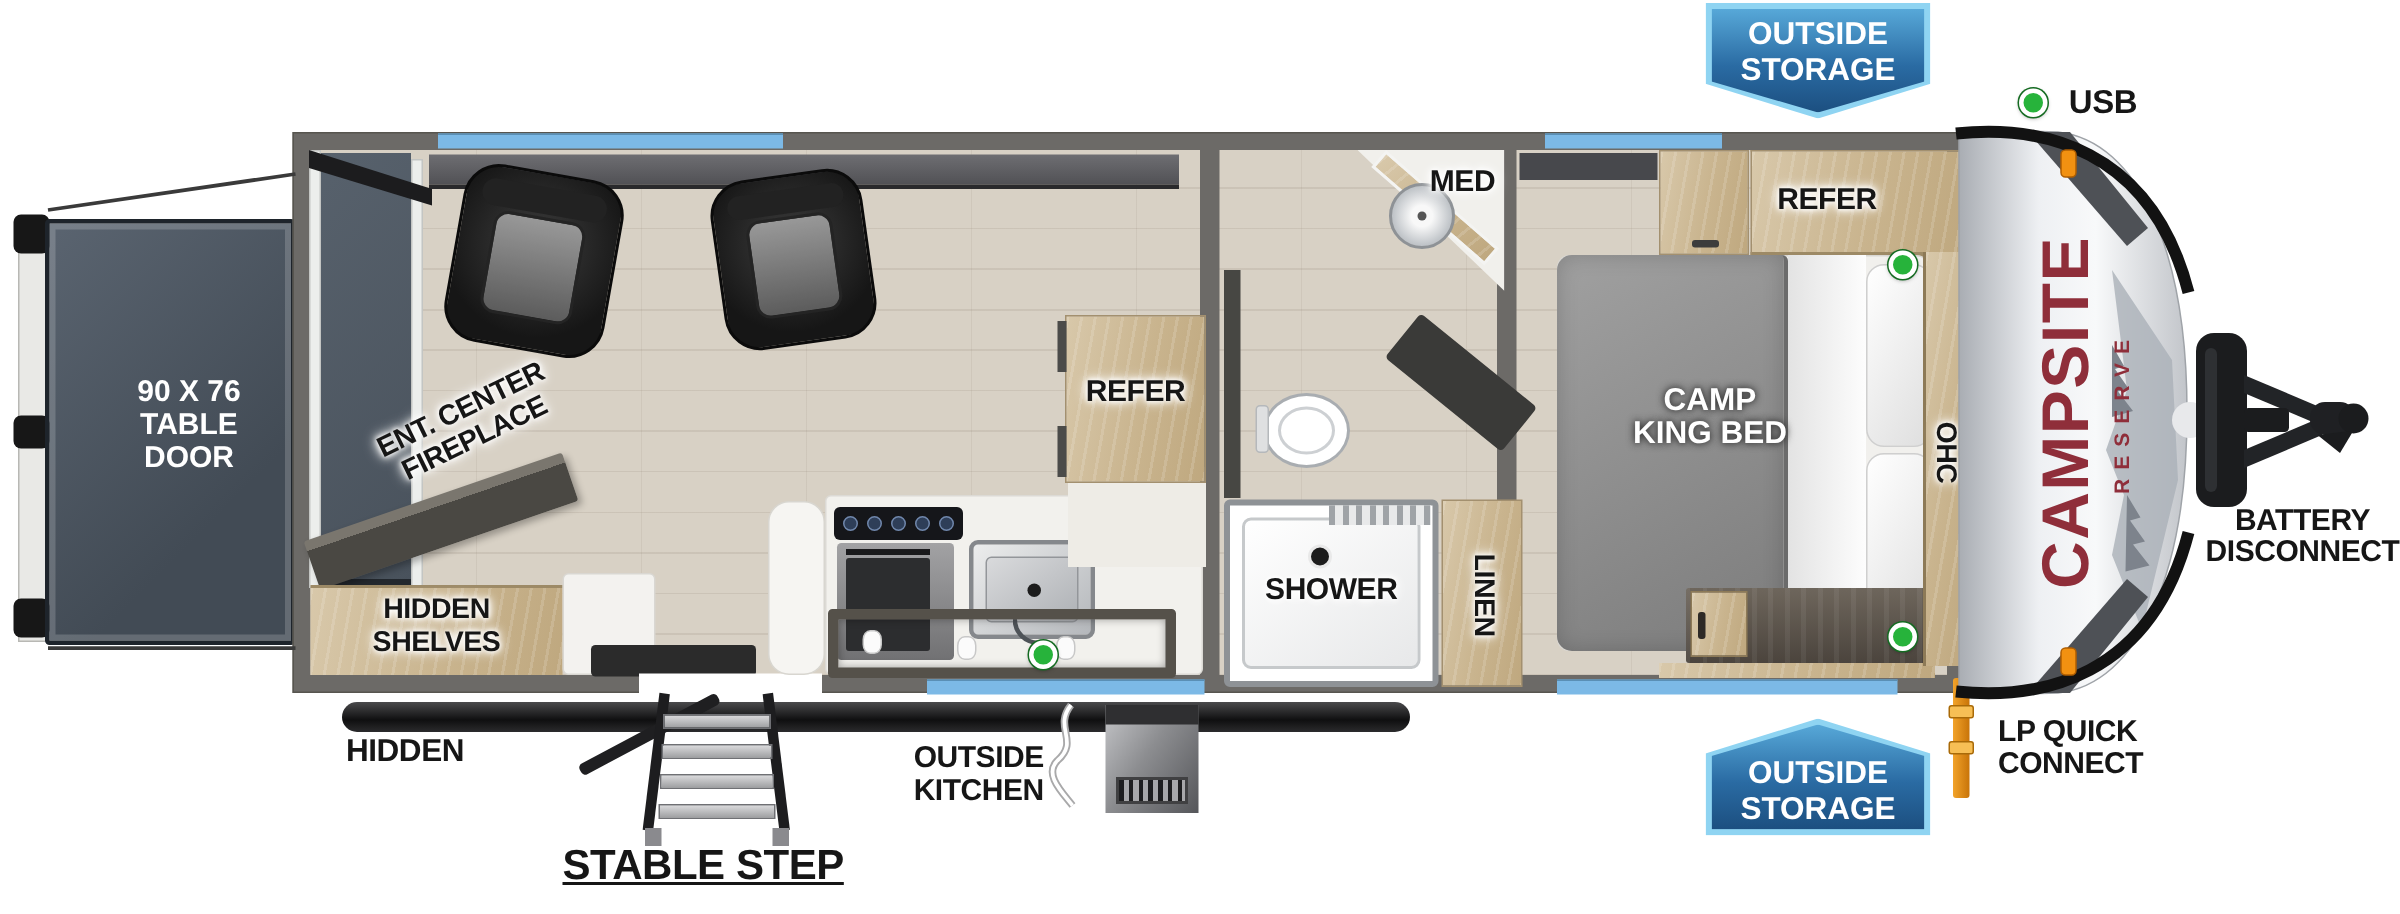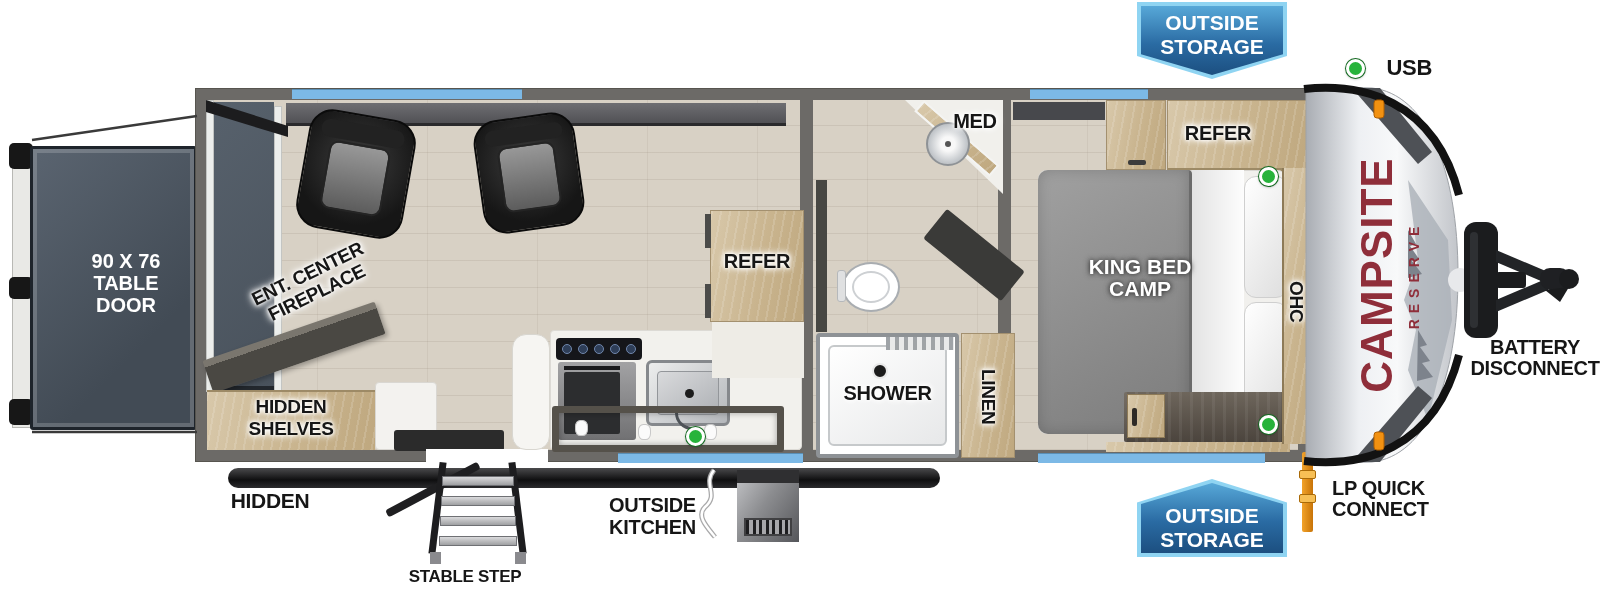--- a/index.html
+++ b/index.html
@@ -168,22 +168,22 @@
   <div class="abs" style="left:1038px;top:170px;width:154px;height:264px;border-radius:10px 4px 4px 10px;
               background:linear-gradient(150deg,#a0a0a0,#7c7c7c);border-right:3px solid #6b6b6b;box-sizing:border-box;
               box-shadow:inset 0 0 14px rgba(0,0,0,.18);"></div>
   <div class="abs" style="left:1192px;top:170px;width:52px;height:264px;background:linear-gradient(90deg,#e3e3e3,#fdfdfd);"></div>
   <div class="abs" style="left:1244px;top:176px;width:44px;height:122px;border-radius:12px;border:1px solid #cfcfcf;box-sizing:border-box;
               background:linear-gradient(120deg,#ffffff,#dedede);"></div>
   <div class="abs" style="left:1244px;top:302px;width:44px;height:124px;border-radius:12px;border:1px solid #cfcfcf;box-sizing:border-box;
               background:linear-gradient(120deg,#ffffff,#dedede);"></div>
   <div class="wlbl" style="left:1050px;top:256px;width:180px;font-size:21px;line-height:22px;
               text-shadow:0 0 4px rgba(50,50,50,.9),0 0 6px rgba(50,50,50,.7);">
+    <div>CAMP</div>
     <div>KING BED</div>
-    <div>CAMP</div>
   </div>
 
   <div class="abs" style="left:1124px;top:392px;width:164px;height:50px;border-radius:2px;
               background:repeating-linear-gradient(90deg,rgba(255,255,255,.06) 0 3px,rgba(0,0,0,0) 3px 11px),
               linear-gradient(180deg,#6e665c,#4b443d);"></div>
   <div class="abs wood" style="left:1127px;top:394px;width:38px;height:44px;border:1px solid #8d7a57;box-sizing:border-box;">
     <div class="abs" style="left:4px;top:13px;width:5px;height:18px;background:#2e2a26;border-radius:2px;"></div>
   </div>
   <div class="abs wood" style="left:1106px;top:442px;width:184px;height:10px;"></div>
 
@@ -202,21 +202,21 @@
   <div class="abs" style="left:430px;top:462px;width:96px;height:102px;">
     <div class="abs" style="left:4px;top:0;width:7px;height:92px;background:#1d1d1f;transform:rotate(7deg);"></div>
     <div class="abs" style="left:84px;top:0;width:7px;height:92px;background:#1d1d1f;transform:rotate(-7deg);"></div>
     <div class="abs" style="left:12px;top:14px;width:72px;height:10px;background:linear-gradient(180deg,#dadadc,#9fa0a2);border:1px solid #6f7074;box-sizing:border-box;"></div>
     <div class="abs" style="left:11px;top:34px;width:74px;height:10px;background:linear-gradient(180deg,#dadadc,#9fa0a2);border:1px solid #6f7074;box-sizing:border-box;"></div>
     <div class="abs" style="left:10px;top:54px;width:76px;height:10px;background:linear-gradient(180deg,#dadadc,#9fa0a2);border:1px solid #6f7074;box-sizing:border-box;"></div>
     <div class="abs" style="left:9px;top:74px;width:78px;height:10px;background:linear-gradient(180deg,#dadadc,#9fa0a2);border:1px solid #6f7074;box-sizing:border-box;"></div>
     <div class="abs" style="left:0;top:90px;width:11px;height:12px;background:#8a8a8e;"></div>
     <div class="abs" style="left:85px;top:90px;width:11px;height:12px;background:#8a8a8e;"></div>
   </div>
-  <div class="lbl" style="left:375px;top:566px;width:180px;font-size:17px;text-shadow:none;">STABLE STEP</div>
+  <div class="lbl" style="left:375px;top:566px;width:180px;font-size:28px;text-shadow:none;text-decoration:underline;">STABLE STEP</div>
 
   <div class="abs" style="left:737px;top:470px;width:62px;height:72px;
               background:linear-gradient(125deg,#c6c7ca 0%,#8c8d90 45%,#55565a 100%);">
     <div class="abs" style="left:0;top:0;width:62px;height:13px;background:#2f2f31;"></div>
     <div class="abs" style="left:7px;top:48px;width:48px;height:18px;border:2px solid #404042;box-sizing:border-box;
                 background:repeating-linear-gradient(90deg,#1e1e20 0 3px,#a7a7aa 3px 6.5px);"></div>
   </div>
   <div class="lbl" style="left:600px;top:494px;width:105px;font-size:20px;text-shadow:none;">
     <div>OUTSIDE</div>
     <div>KITCHEN</div>
@@ -276,21 +276,21 @@
     <circle cx="1569" cy="279" r="10" fill="#1b1c1e"></circle>
     <polygon points="1545,290 1569,287 1560,302" fill="#1b1c1e"></polygon>
   </svg>
 
   <div class="lbl" style="left:1455px;top:337px;width:160px;font-size:20px;line-height:21px;text-shadow:none;">
     <div>BATTERY</div>
     <div>DISCONNECT</div>
   </div>
 
   <div class="dot" style="left:1346px;top:59px;"></div>
-  <div class="lbl" style="left:1372px;top:57px;width:60px;font-size:22px;text-align:right;text-shadow:none;">USB</div>
+  <div class="lbl" style="left:1372px;top:57px;width:60px;font-size:22px;text-align:center;text-shadow:none;">USB</div>
 
   <div class="badge" style="left:1137px;top:2px;height:77px;">
     <div class="outer" style="clip-path:polygon(0 0,100% 0,100% 70%,50% 100%,0 70%);"></div>
     <div class="inner" style="clip-path:polygon(0 0,100% 0,100% 70%,50% 100%,0 70%);"></div>
     <div class="txt" style="top:9px;">
       <div>OUTSIDE</div>
       <div>STORAGE</div>
     </div>
   </div>
   <div class="badge" style="left:1137px;top:479px;height:78px;">

